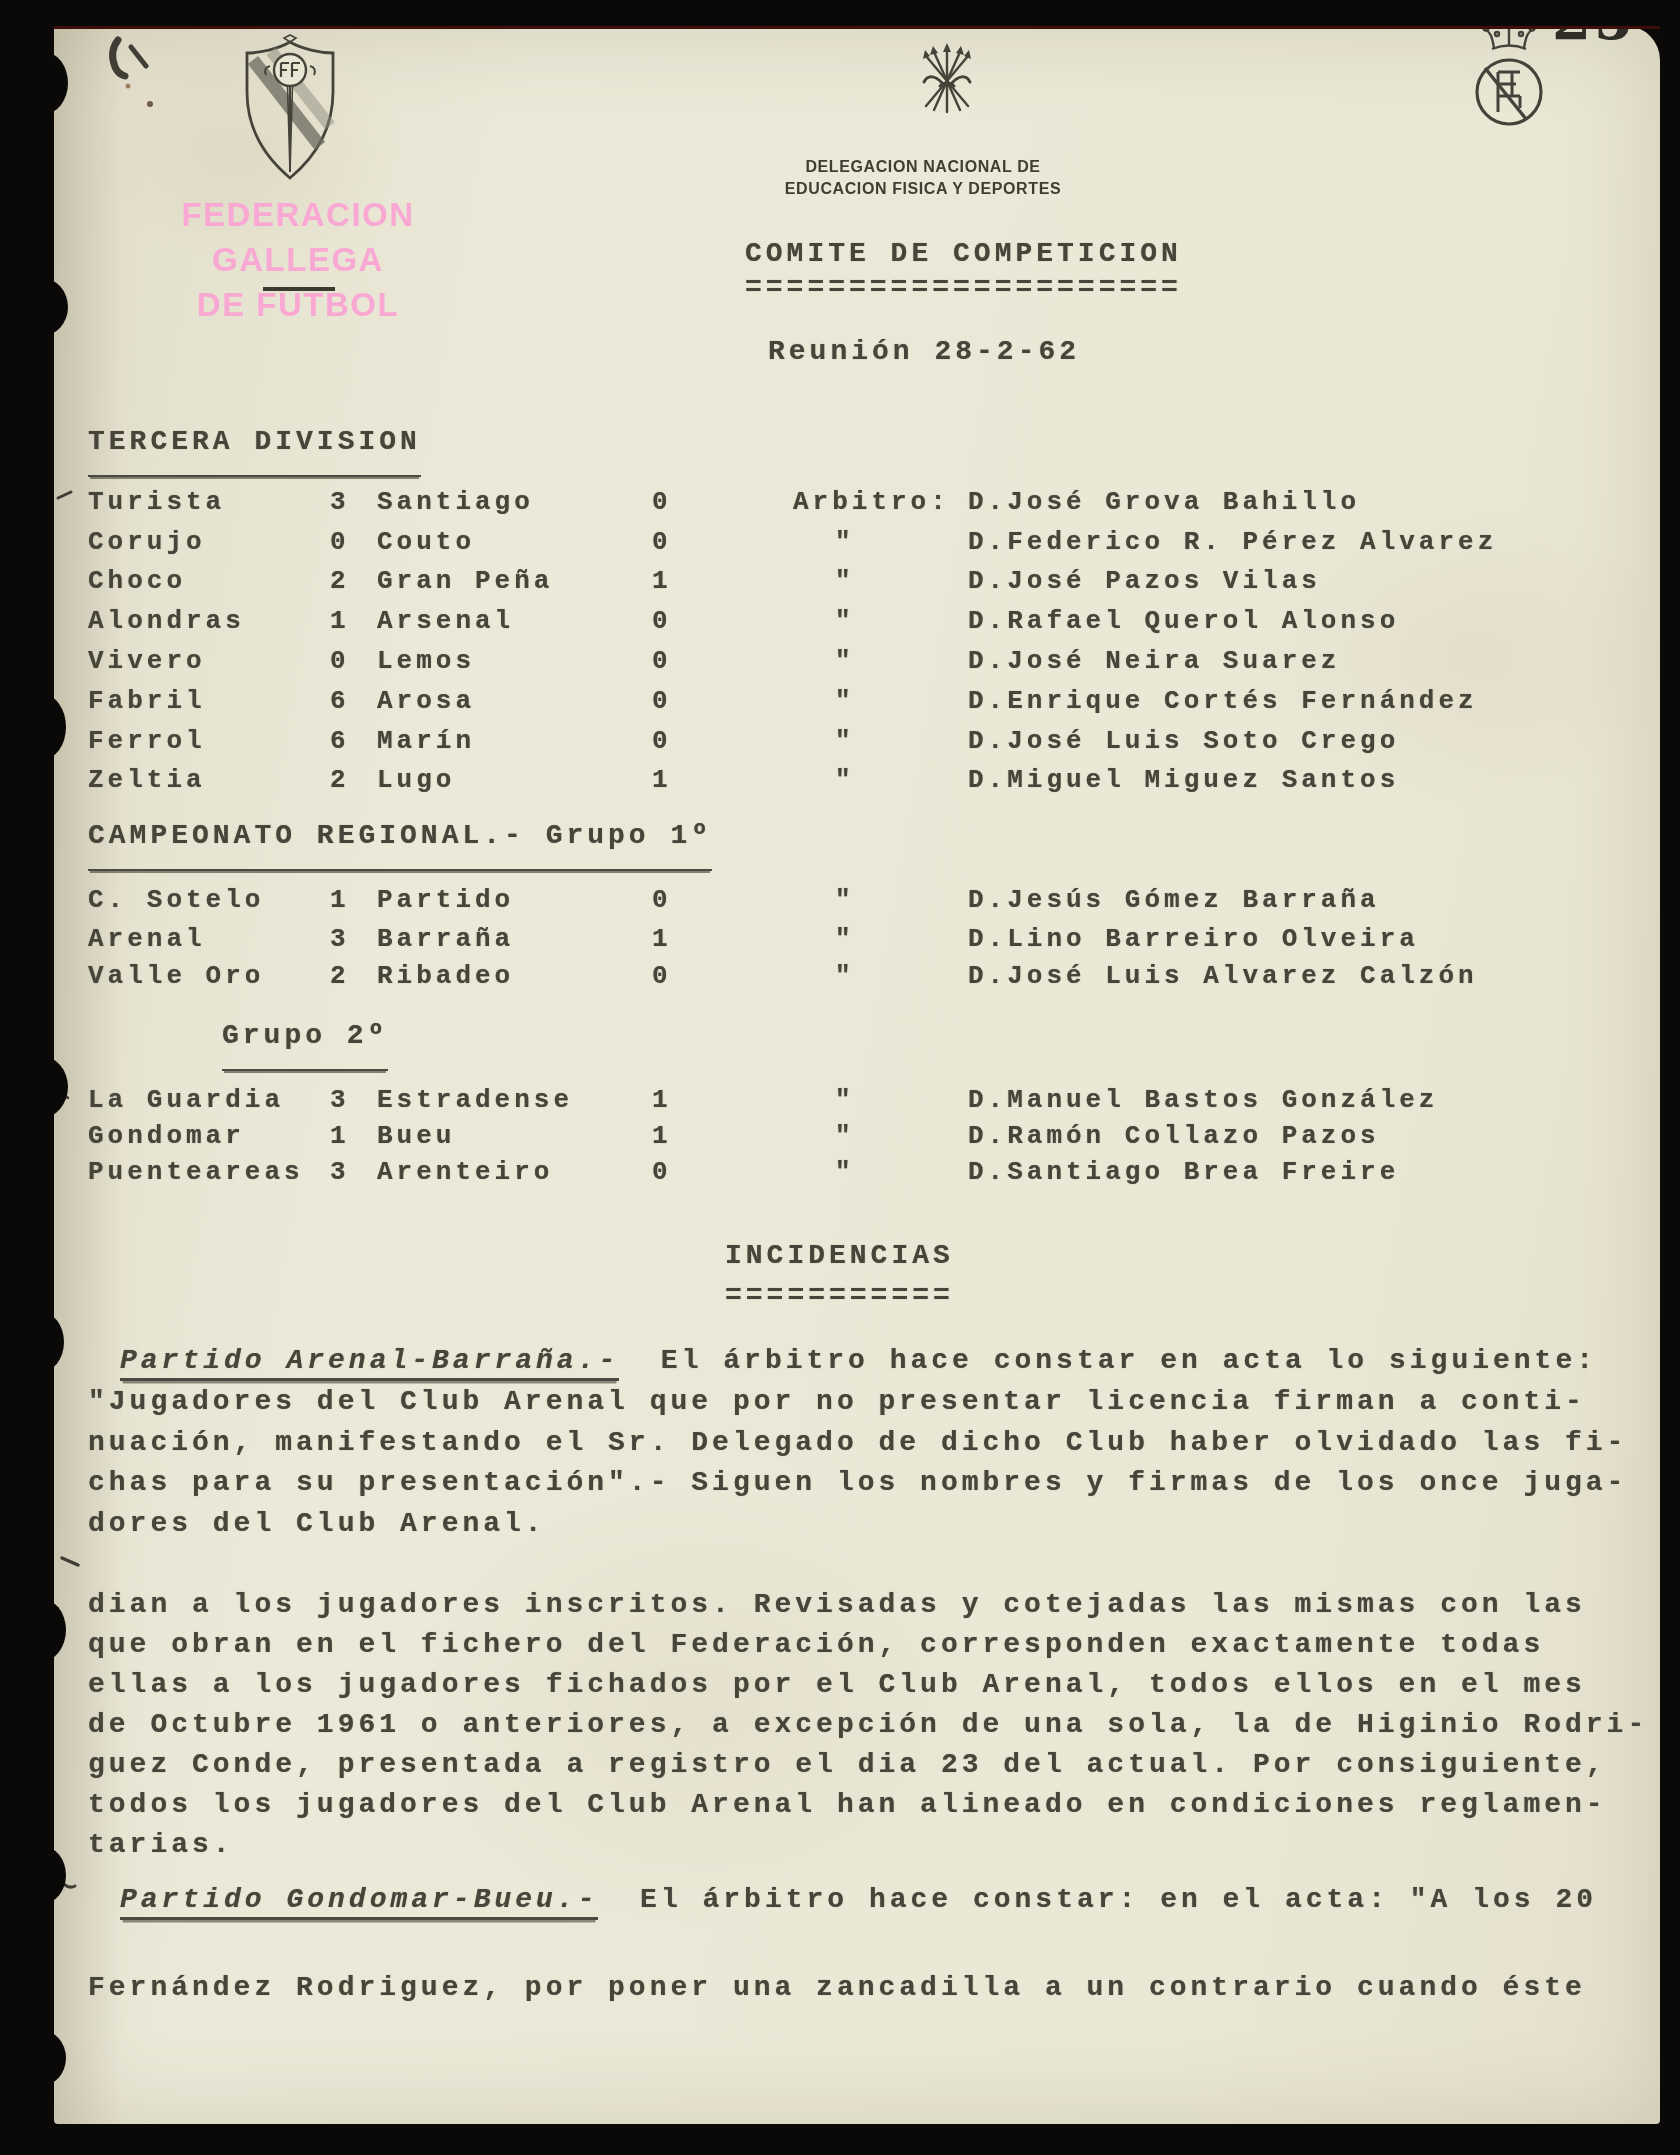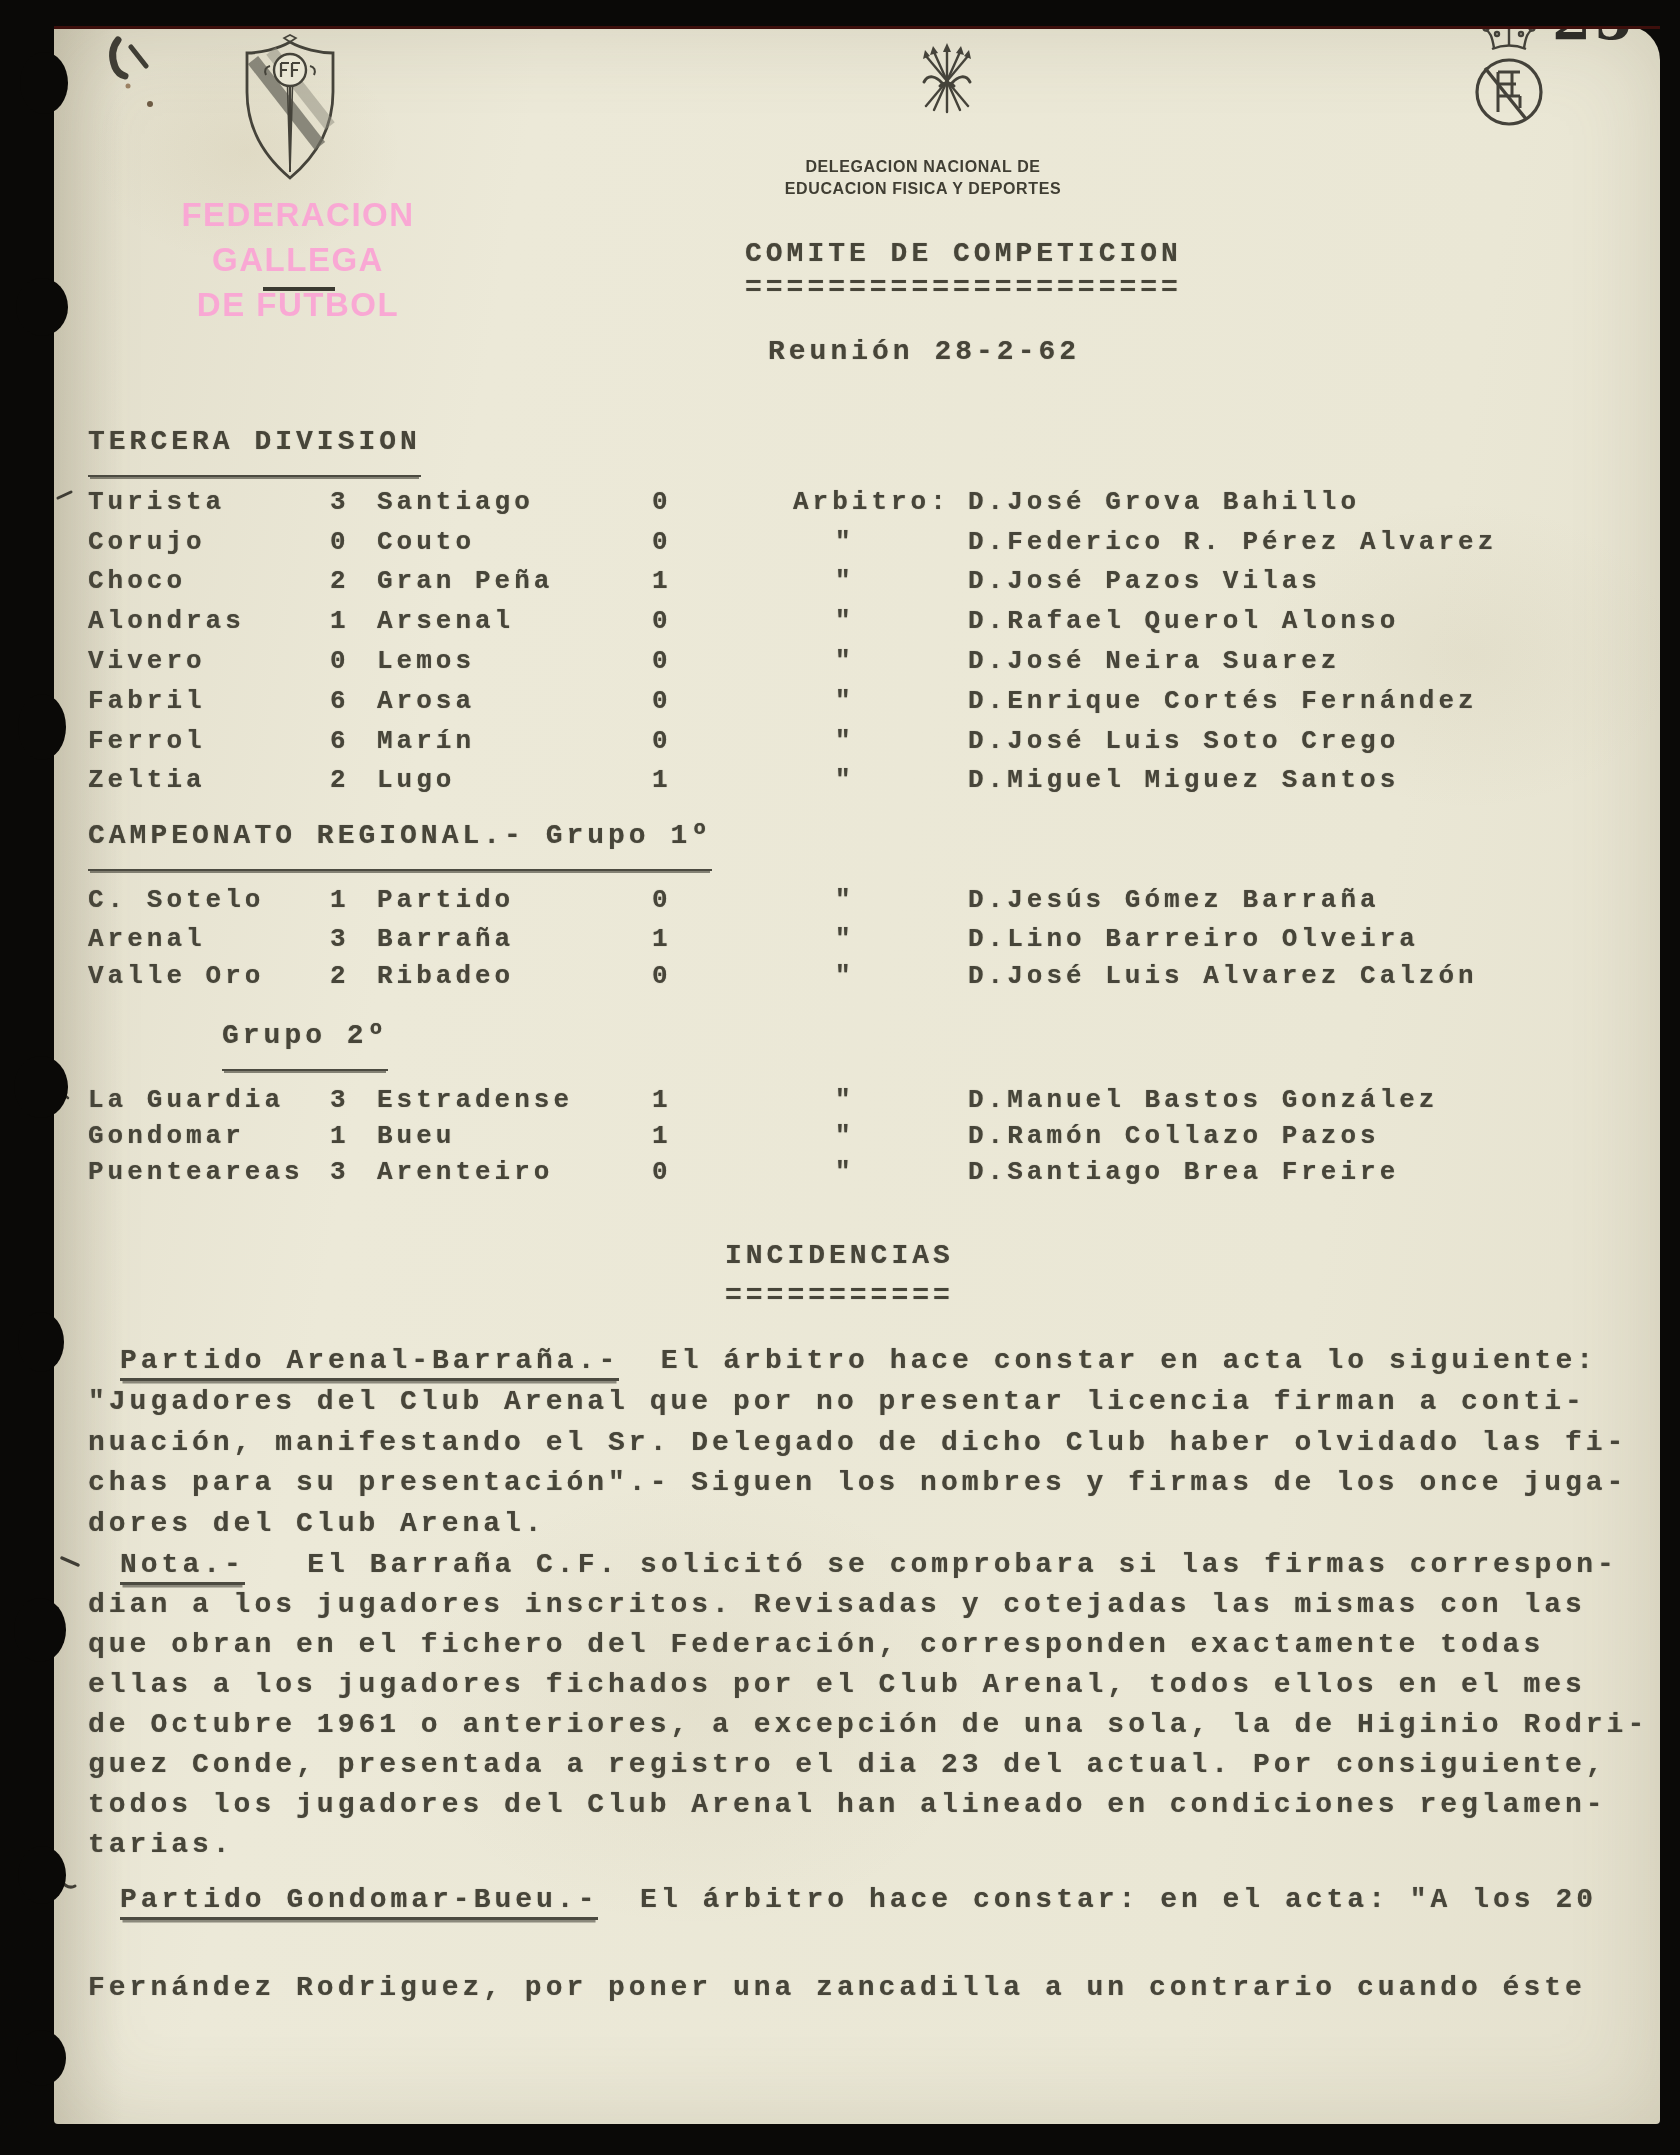--- a/index.html
+++ b/index.html
@@ -27,21 +27,21 @@
   .hd{border-bottom:2.5px solid #4b4a40;padding-bottom:18px;
       box-shadow:0 4px 0 -2px rgba(75,73,63,.65);}
   .trow{position:absolute;left:0;top:0;width:100%;height:34px;z-index:2;}
   .c{position:absolute;font-size:26px;font-weight:700;letter-spacing:4px;color:#474539;
      white-space:pre;text-shadow:0 0 1px rgba(70,68,60,.55);}
   .col-home{left:88px;} .col-hs{left:330px;} .col-away{left:377px;} .col-as{left:652px;}
   .col-arb{left:793px;} .col-ditto{left:835px;} .col-ref{left:968px;}
   .pline{left:88px;}
   .pfirst{left:120px;}
   .plabel{border-bottom:3px solid #4b4a40;padding-bottom:2px;
-          box-shadow:0 5px 0 -2.5px rgba(75,73,63,.6);}
+          box-shadow:0 5px 0 -2.5px rgba(75,73,63,.6);font-style:italic;}
   
   .print{position:absolute;z-index:2;font-family:"Liberation Sans",sans-serif;font-weight:700;
          color:#f9a8d4;}
   .org{left:106px;top:192px;width:384px;text-align:center;font-size:33px;letter-spacing:1.5px;
        line-height:45px;}
   .org-rule{position:absolute;left:263px;top:287px;width:72px;height:4px;background:#3b3a31;z-index:2;}
   .deleg{left:758px;top:156px;width:330px;text-align:center;font-size:16px;letter-spacing:.6px;
          line-height:22px;color:#403e33;}
   .pagenum{position:absolute;left:1552px;top:-14px;z-index:3;
            font-family:"DejaVu Serif",serif;font-weight:700;font-size:56px;color:#2e2d28;
@@ -249,21 +249,20 @@
 
   <div class="tw" style="left:725px;top:1240px;">INCIDENCIAS</div>
   <div class="tw" style="left:725px;top:1280px;">===========</div>
 
   <div class="tw pfirst" style="top:1345px;"><span class="plabel">Partido Arenal-Barraña.-</span><span>  El árbitro hace constar en acta lo siguiente:</span></div>
   <div class="tw pline" style="top:1386px;">"Jugadores del Club Arenal que por no presentar licencia firman a conti-</div>
   <div class="tw pline" style="top:1427px;">nuación, manifestando el Sr. Delegado de dicho Club haber olvidado las fi-</div>
   <div class="tw pline" style="top:1467px;">chas para su presentación".- Siguen los nombres y firmas de los once juga-</div>
   <div class="tw pline" style="top:1508px;">dores del Club Arenal.</div>
 
-  <div class="tw pfirst" style="top:1549px;"><span class="plabel">Nota.-</span><span>   El Barraña C.F. solicitó se comprobara si las firmas correspon-</span></div>
   <div class="tw pline" style="top:1629px;">que obran en el fichero del Federación, corresponden exactamente todas</div>
   <div class="tw pline" style="top:1589px;">dian a los jugadores inscritos. Revisadas y cotejadas las mismas con las</div>
   <div class="tw pline" style="top:1669px;">ellas a los jugadores fichados por el Club Arenal, todos ellos en el mes</div>
   <div class="tw pline" style="top:1709px;">de Octubre 1961 o anteriores, a excepción de una sola, la de Higinio Rodri-</div>
   <div class="tw pline" style="top:1749px;">guez Conde, presentada a registro el dia 23 del actual. Por consiguiente,</div>
   <div class="tw pline" style="top:1789px;">todos los jugadores del Club Arenal han alineado en condiciones reglamen-</div>
   <div class="tw pline" style="top:1829px;">tarias.</div>
 
   <div class="tw pfirst" style="top:1884px;"><span class="plabel">Partido Gondomar-Bueu.-</span><span>  El árbitro hace constar: en el acta: "A los 20</span></div>
   <div class="tw pline" style="top:1972px;">Fernández Rodriguez, por poner una zancadilla a un contrario cuando éste</div>

